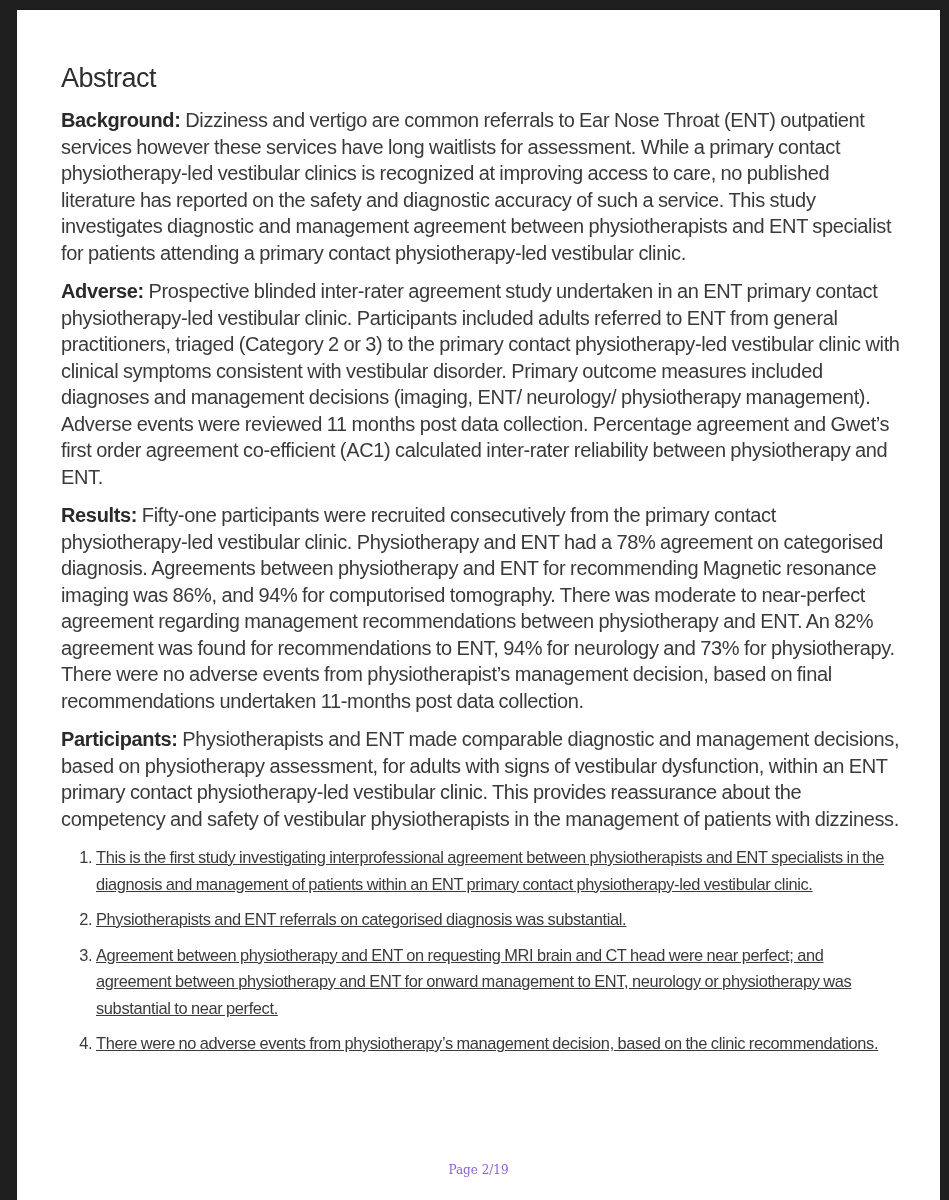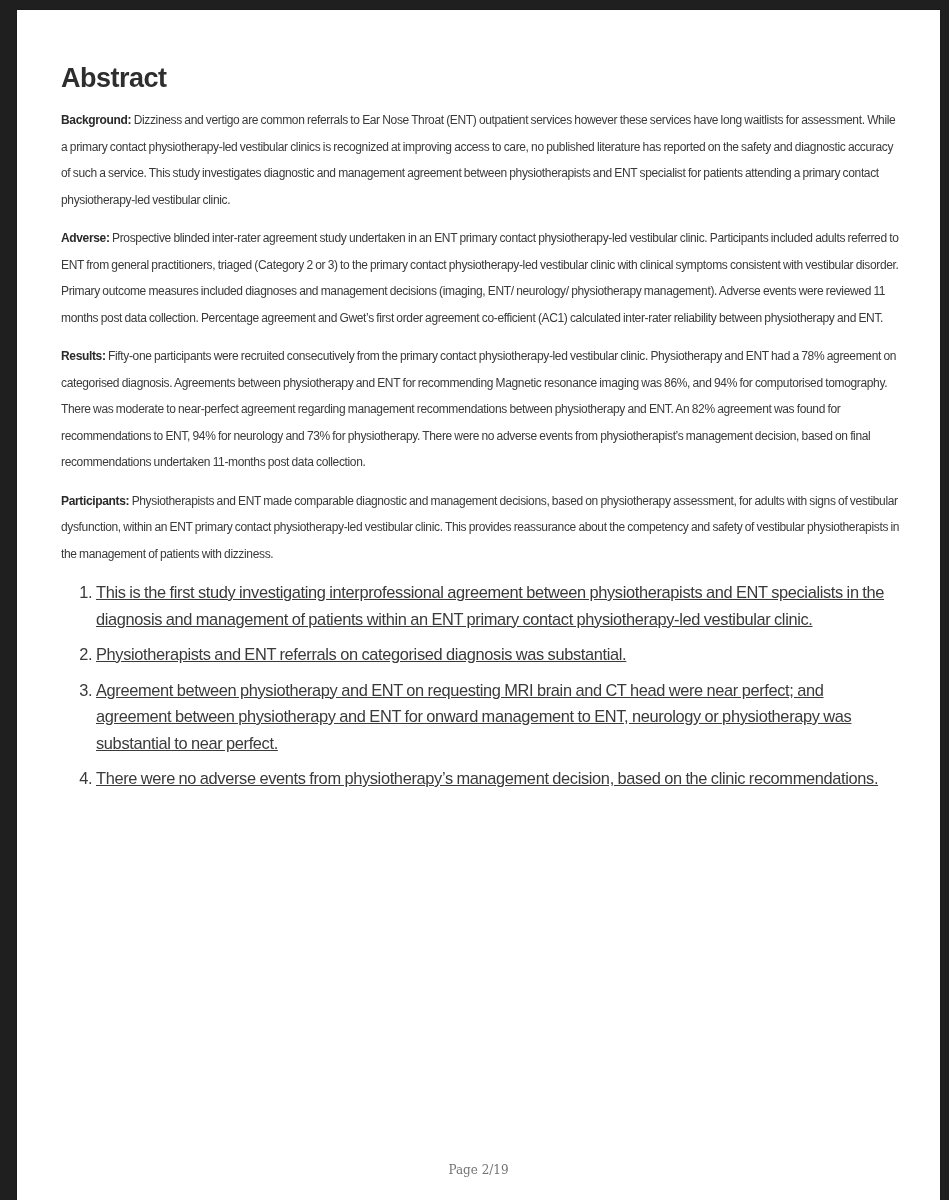--- a/index.html
+++ b/index.html
@@ -17,32 +17,32 @@
   }
   .content {
     position: absolute;
     left: 44px; top: 50px;
     width: 840px;
     font-family: "Liberation Sans", sans-serif;
     color: #3a3a3a;
   }
   h2 {
     font-family: "Liberation Sans", sans-serif;
-    font-weight: 700;
+    font-weight: 400;
     font-size: 27px;
     color: #2e2e2e;
     margin: 0;
     letter-spacing: -0.5px;
     line-height: 36px;
   }
   h2.abstract-title { margin-bottom: 11px; }
   h2.keypoints-title { margin-top: 22px; margin-bottom: 10px; }
   p.abs {
     margin: 0 0 12px 0;
-    font-size: 12px;
+    font-size: 20px;
     line-height: 26.5px;
     letter-spacing: -0.35px;
     word-spacing: -0.5px;
   }
   p.abs .lbl {
     font-weight: 700;
     color: #2a2a2a;
   }
   ol.kp {
     margin: 0;
@@ -57,21 +57,21 @@
     padding-left: 0;
     text-decoration: underline;
   }
   .page-footer {
     position: absolute;
     top: 1153px;
     left: 0; width: 923px;
     text-align: center;
     font-family: "DejaVu Serif", serif;
     font-size: 12px;
-    color: #737373;
+    color: #8b5cf6;
   }
 </style>
 </head>
 <body>
 
 <div class="page">
   <div class="content">
 
     <h2 class="abstract-title">Abstract</h2>
 

